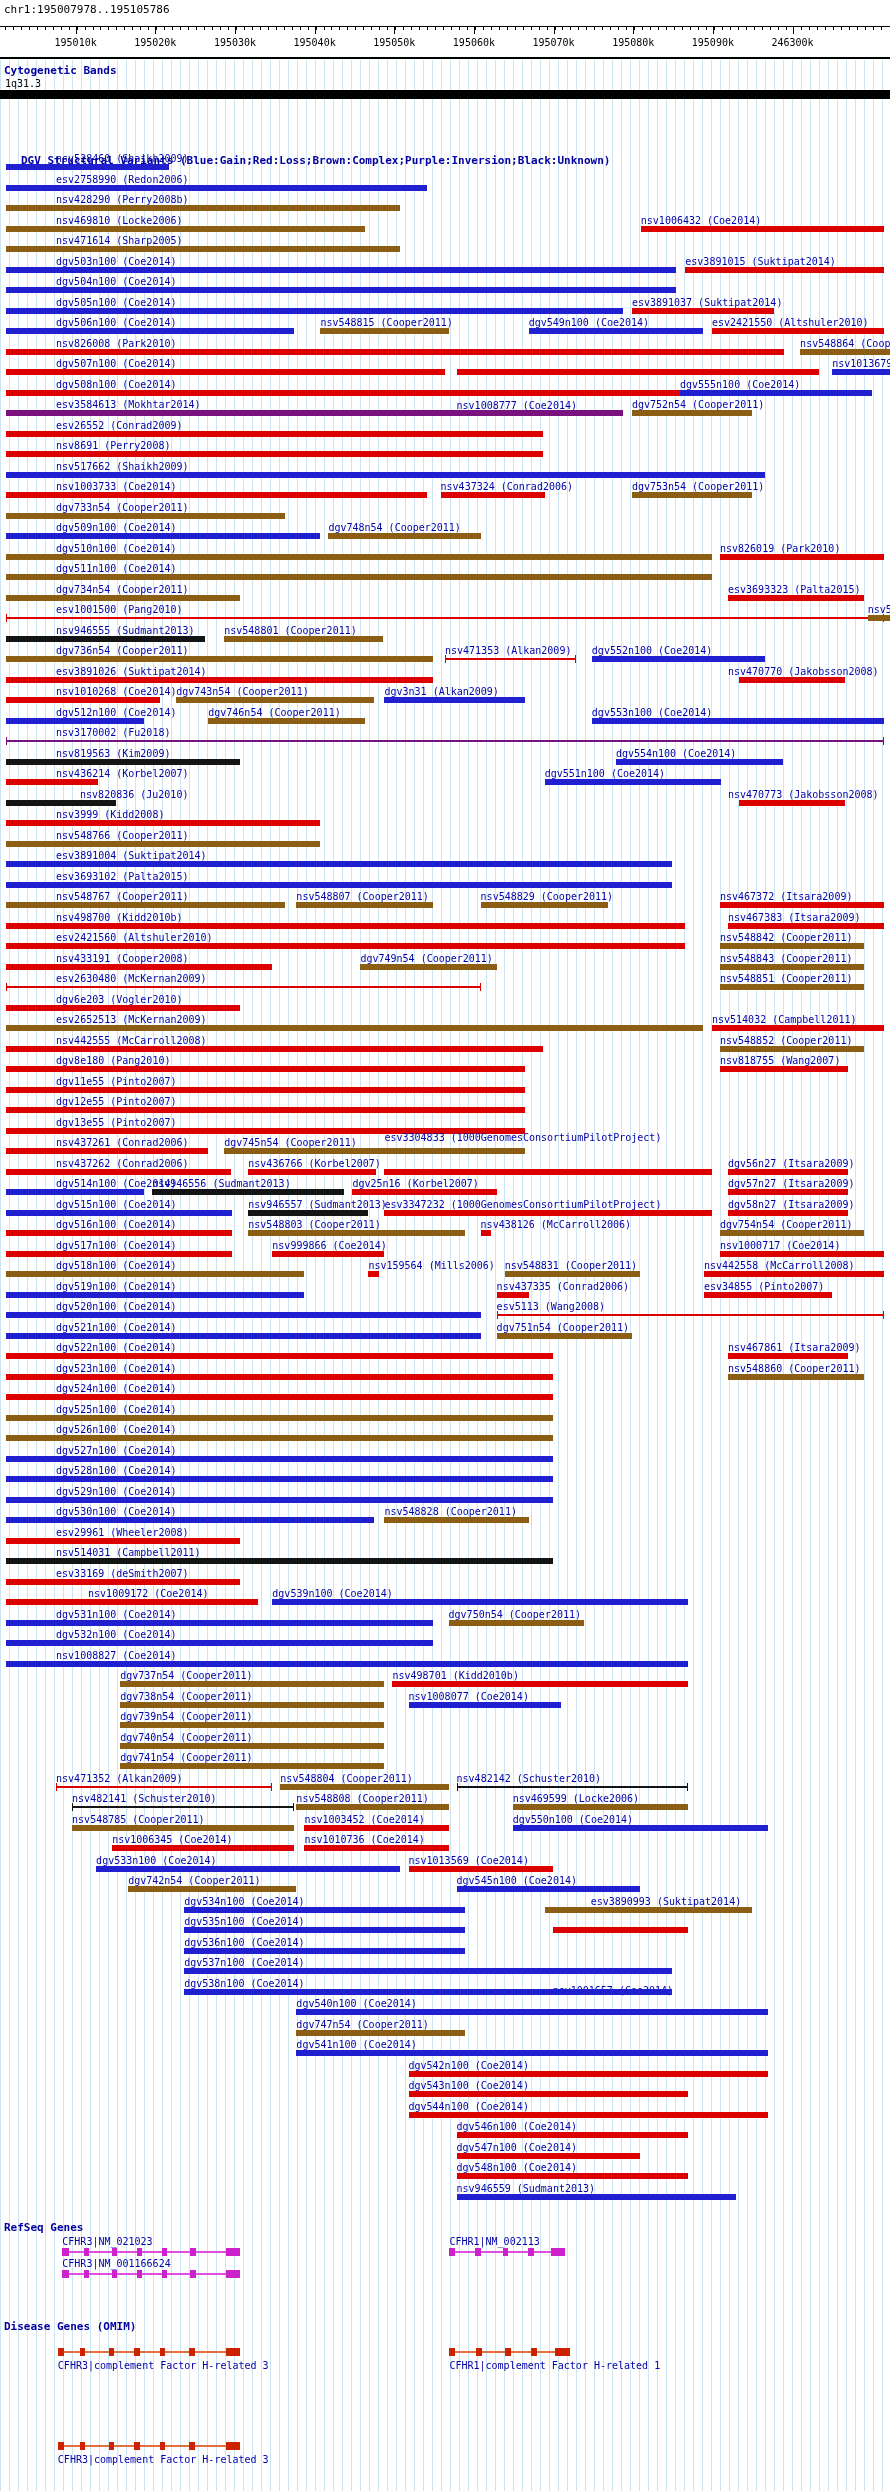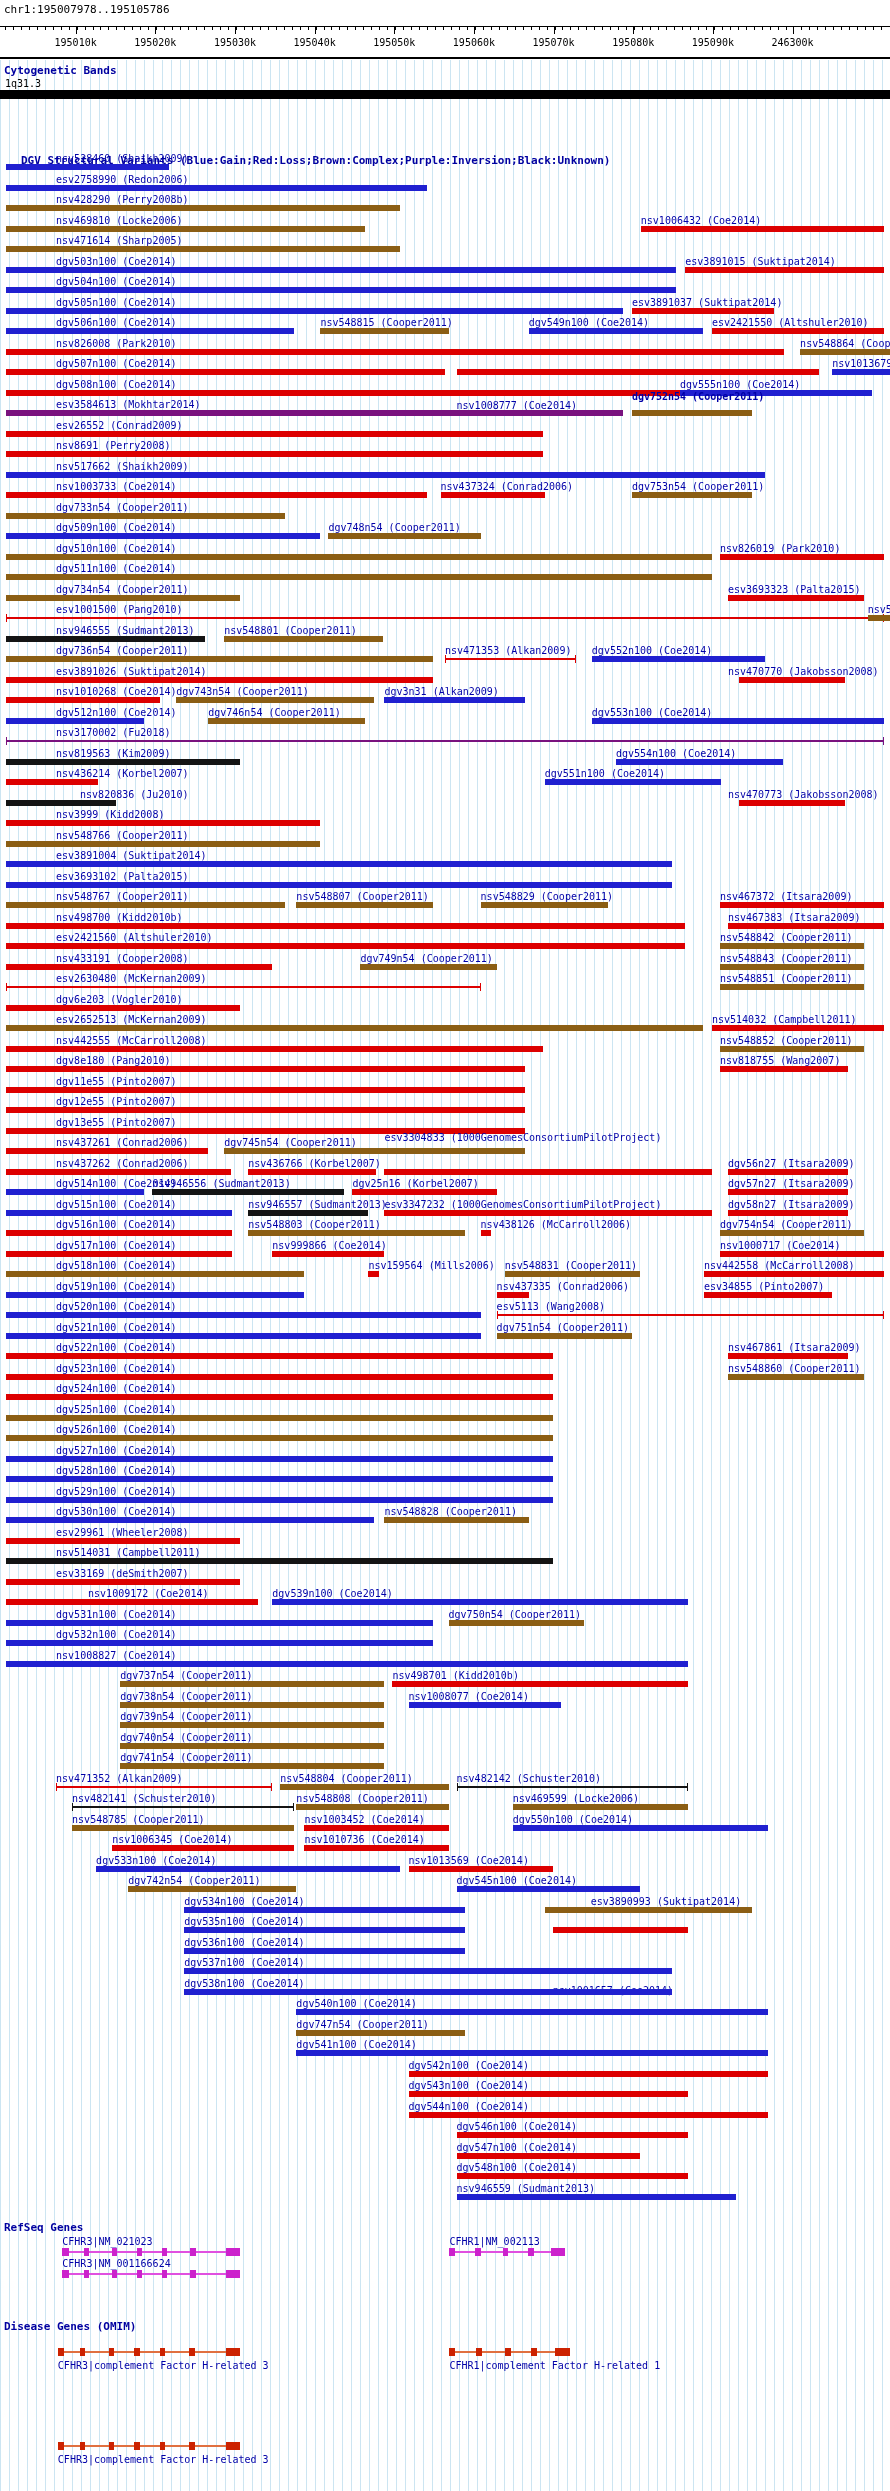--- a/index.html
+++ b/index.html
@@ -220,21 +220,21 @@
       <div class="vlabel" style="left: 51.3%; top: 205px; margin-top: 42px;">nsv1008777 (Coe2014)</div>
       <div class="vbar" style="left: 51.3%; width: 40.7%; top: 216px; background: rgb(221, 0, 0);"></div>
       <div class="vlabel" style="left: 93.5%; top: 205px;">nsv1013679 (Coe2014)</div>
       <div class="vbar" style="left: 93.5%; width: 6.5%; top: 216px; background: rgb(32, 32, 208);"></div>
       <div class="vlabel" style="left: 6.3%; top: 225.5px;">dgv508n100 (Coe2014)</div>
       <div class="vbar" style="left: 0.7%; width: 75.7%; top: 236.5px; background: rgb(221, 0, 0);"></div>
       <div class="vlabel" style="left: 76.4%; top: 225.5px;">dgv555n100 (Coe2014)</div>
       <div class="vbar" style="left: 76.4%; width: 21.6%; top: 236.5px; background: rgb(32, 32, 208);"></div>
       <div class="vlabel" style="left: 6.3%; top: 246px;">esv3584613 (Mokhtar2014)</div>
       <div class="vbar" style="left: 0.7%; width: 69.3%; top: 257px; background: rgb(121, 18, 126);"></div>
-      <div class="vlabel" style="left: 71%; top: 238px; font-weight: bold;">dgv752n54 (Cooper2011)</div>
+      <div class="vlabel" style="left: 71%; top: 246px;">dgv752n54 (Cooper2011)</div>
       <div class="vbar" style="left: 71%; width: 13.5%; top: 257px; background: rgb(139, 94, 20);"></div>
       <div class="vlabel" style="left: 6.3%; top: 266.5px;">esv26552 (Conrad2009)</div>
       <div class="vbar" style="left: 0.7%; width: 60.3%; top: 277.5px; background: rgb(221, 0, 0);"></div>
       <div class="vlabel" style="left: 6.3%; top: 287px;">nsv8691 (Perry2008)</div>
       <div class="vbar" style="left: 0.7%; width: 60.3%; top: 298px; background: rgb(221, 0, 0);"></div>
       <div class="vlabel" style="left: 6.3%; top: 307.5px;">nsv517662 (Shaikh2009)</div>
       <div class="vbar" style="left: 0.7%; width: 85.3%; top: 318.5px; background: rgb(32, 32, 208);"></div>
       <div class="vlabel" style="left: 6.3%; top: 328px;">nsv1003733 (Coe2014)</div>
       <div class="vbar" style="left: 0.7%; width: 47.3%; top: 339px; background: rgb(221, 0, 0);"></div>
       <div class="vlabel" style="left: 49.5%; top: 328px;">nsv437324 (Conrad2006)</div>

